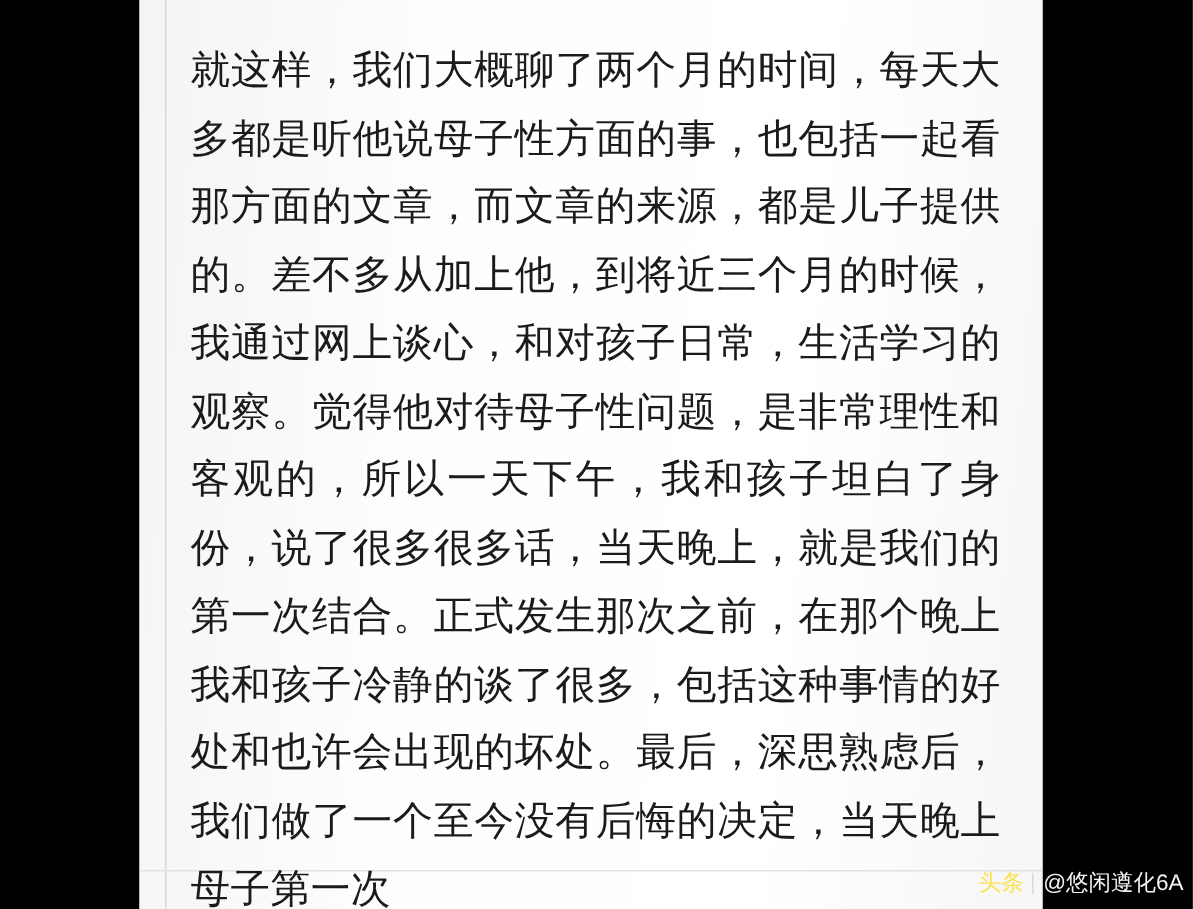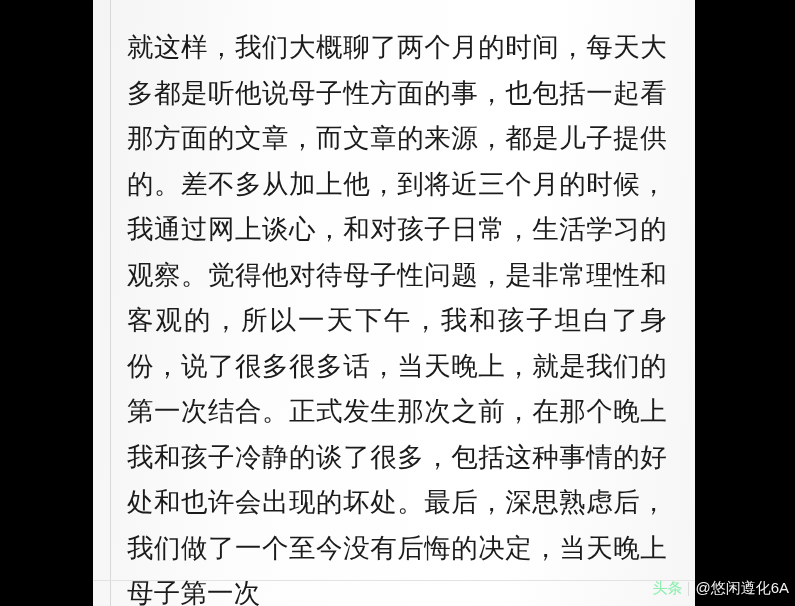--- a/index.html
+++ b/index.html
@@ -88,21 +88,21 @@
     display: flex;
     align-items: center;
     gap: 6px;
     color: #ffffff;
     font-size: 15px;
     font-family: "Liberation Sans", sans-serif;
     opacity: 0.95;
     white-space: nowrap;
   }
   .watermark .brand {
-    color: #86efac;
+    color: #fde047;
     font-weight: 400;
   }
   .watermark .sep {
     display: inline-block;
     width: 1px;
     height: 14px;
     background: #cfcfcf;
     opacity: 0.8;
   }
   .watermark .handle {

